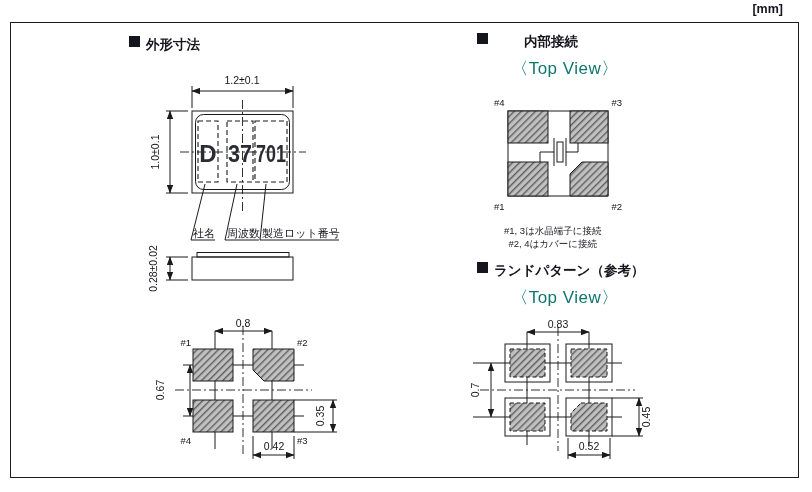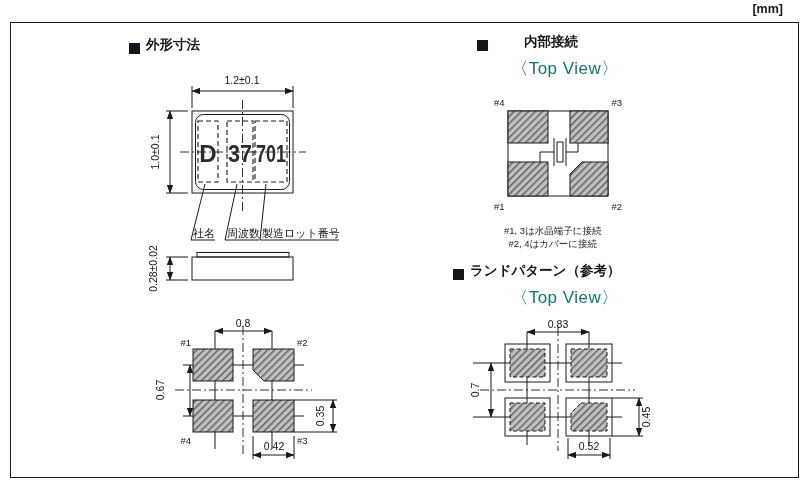--- a/index.html
+++ b/index.html
@@ -1,21 +1,21 @@
 <!DOCTYPE html>
 <html><head>
 <meta charset="utf-8">
 <style>
   html,body{margin:0;padding:0;background:#fff;}
   #stage{position:relative;width:812px;height:492px;background:#ffffff;overflow:hidden;
          font-family:"Liberation Sans",sans-serif;color:#1b1b22;}
   .abs{position:absolute;}
   #frame{left:10px;top:22px;width:787px;height:454px;border:1.4px solid #1c1c1c;}
   .units{right:29px;top:2px;font-size:12.5px;font-weight:bold;color:#15151d;}
-  .hd{display:flex;align-items:flex-end;gap:6px;font-size:13.5px;font-weight:bold;color:#15151d;}
+  .hd{display:flex;align-items:flex-start;gap:6px;font-size:13.5px;font-weight:bold;color:#15151d;}
   .sq{width:11px;height:11px;background:#15151d;flex:0 0 auto;}
   .topview{font-size:17px;color:#0f766e;letter-spacing:.5px;}
   .notes{font-size:9.5px;line-height:13px;color:#1b1b22;text-align:center;}
   svg{display:block;overflow:visible;}
   svg text{font-family:"Liberation Sans",sans-serif;fill:#15151d;}
   .ln{stroke:#1a1a1a;stroke-width:1;fill:none;}
   .dim{stroke:#1a1a1a;stroke-width:1;fill:none;marker-start:url(#arr);marker-end:url(#arr);}
   .cl{stroke:#1a1a1a;stroke-width:0.9;fill:none;stroke-dasharray:9 3 2 3;}
   .dash{stroke:#1a1a1a;stroke-width:1.1;fill:none;stroke-dasharray:5 3;}
   .pad{fill:url(#hatch);stroke:#1a1a1a;stroke-width:1;}
@@ -124,21 +124,21 @@
     <text class="pin" x="142" y="18" text-anchor="end">#3</text>
     <text class="pin" x="14" y="122">#1</text>
     <text class="pin" x="142" y="122" text-anchor="end">#2</text>
   </svg>
 
   <div class="abs notes" style="left:504px;top:224px;">
     <div>#1, 3は水晶端子に接続</div>
     <div>#2, 4はカバーに接続</div>
   </div>
 
-  <div class="abs hd" style="left:453px;top:262px;">
+  <div class="abs hd" style="left:477px;top:262px;">
     <span class="sq"></span>
     <span>ランドパターン（参考）</span>
   </div>
   <div class="abs topview" style="left:480px;top:286px;width:170px;text-align:center;">〈Top View〉</div>
 
   <svg class="abs" style="left:455px;top:315px;" width="235" height="152">
     <path class="ln" d="M72,17V130 M134,17V130 M18,48H167 M18,102H167"></path>
     <line class="cl" x1="25" y1="75" x2="180" y2="75"></line>
     <line class="cl" x1="103" y1="12" x2="103" y2="136"></line>
     <line class="dim" x1="72" y1="17" x2="134" y2="17"></line>

